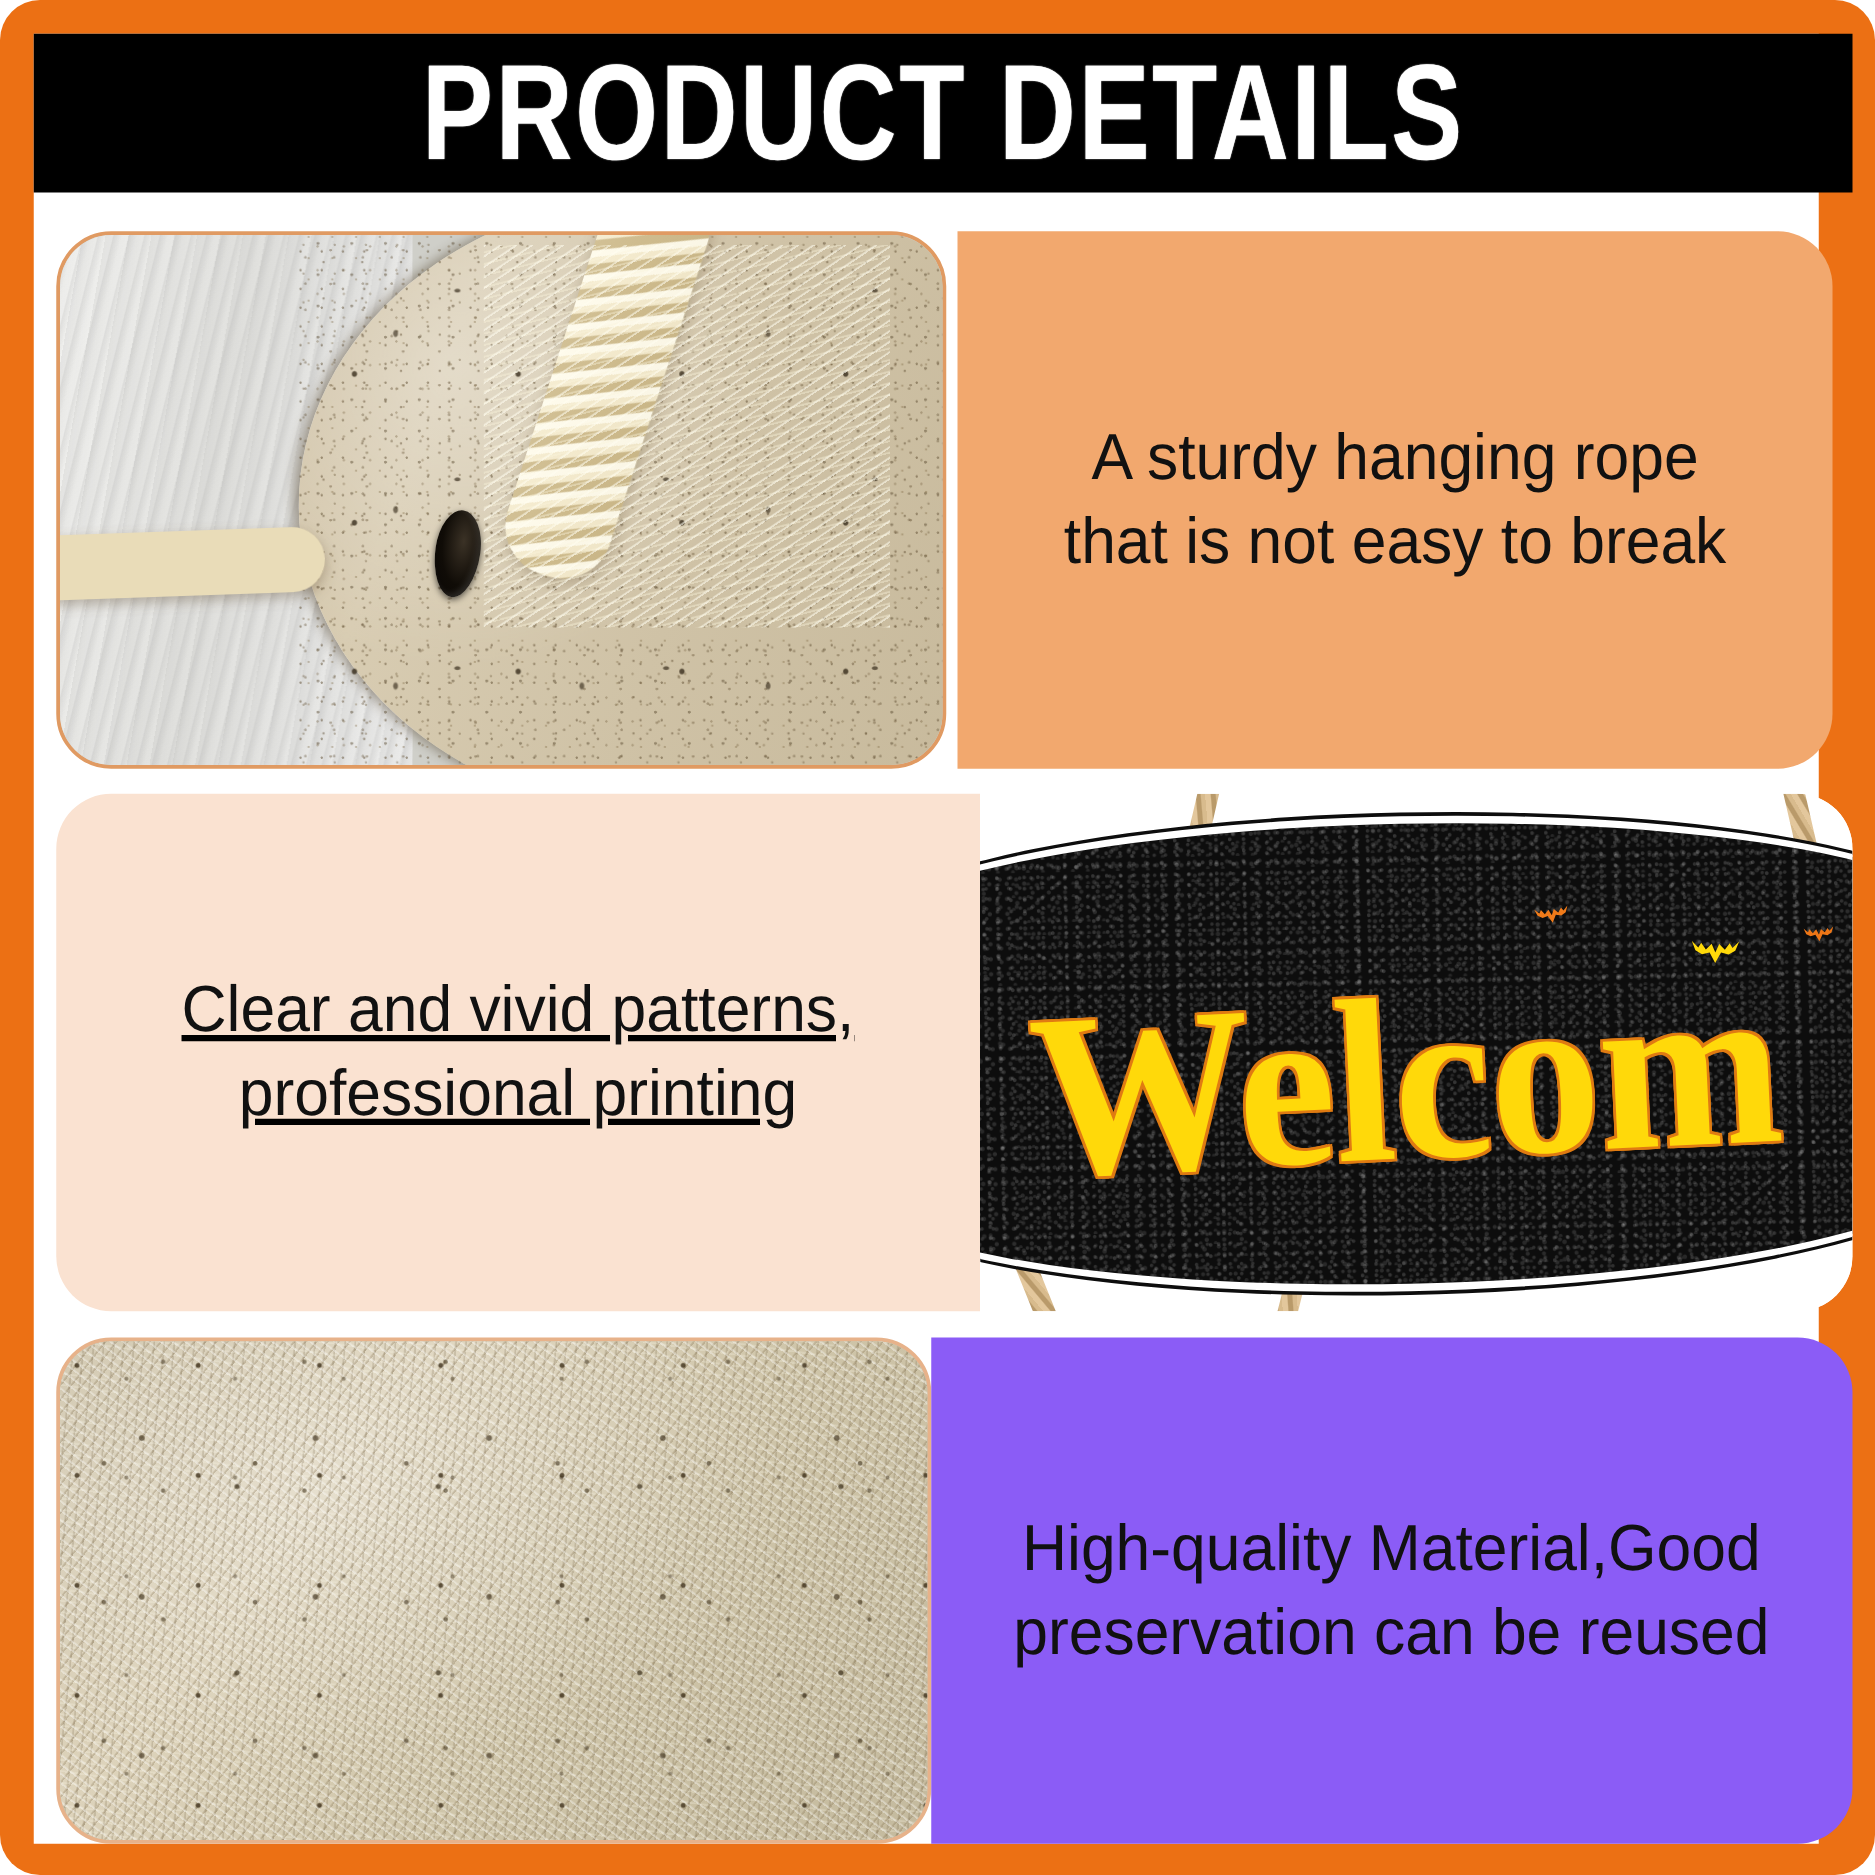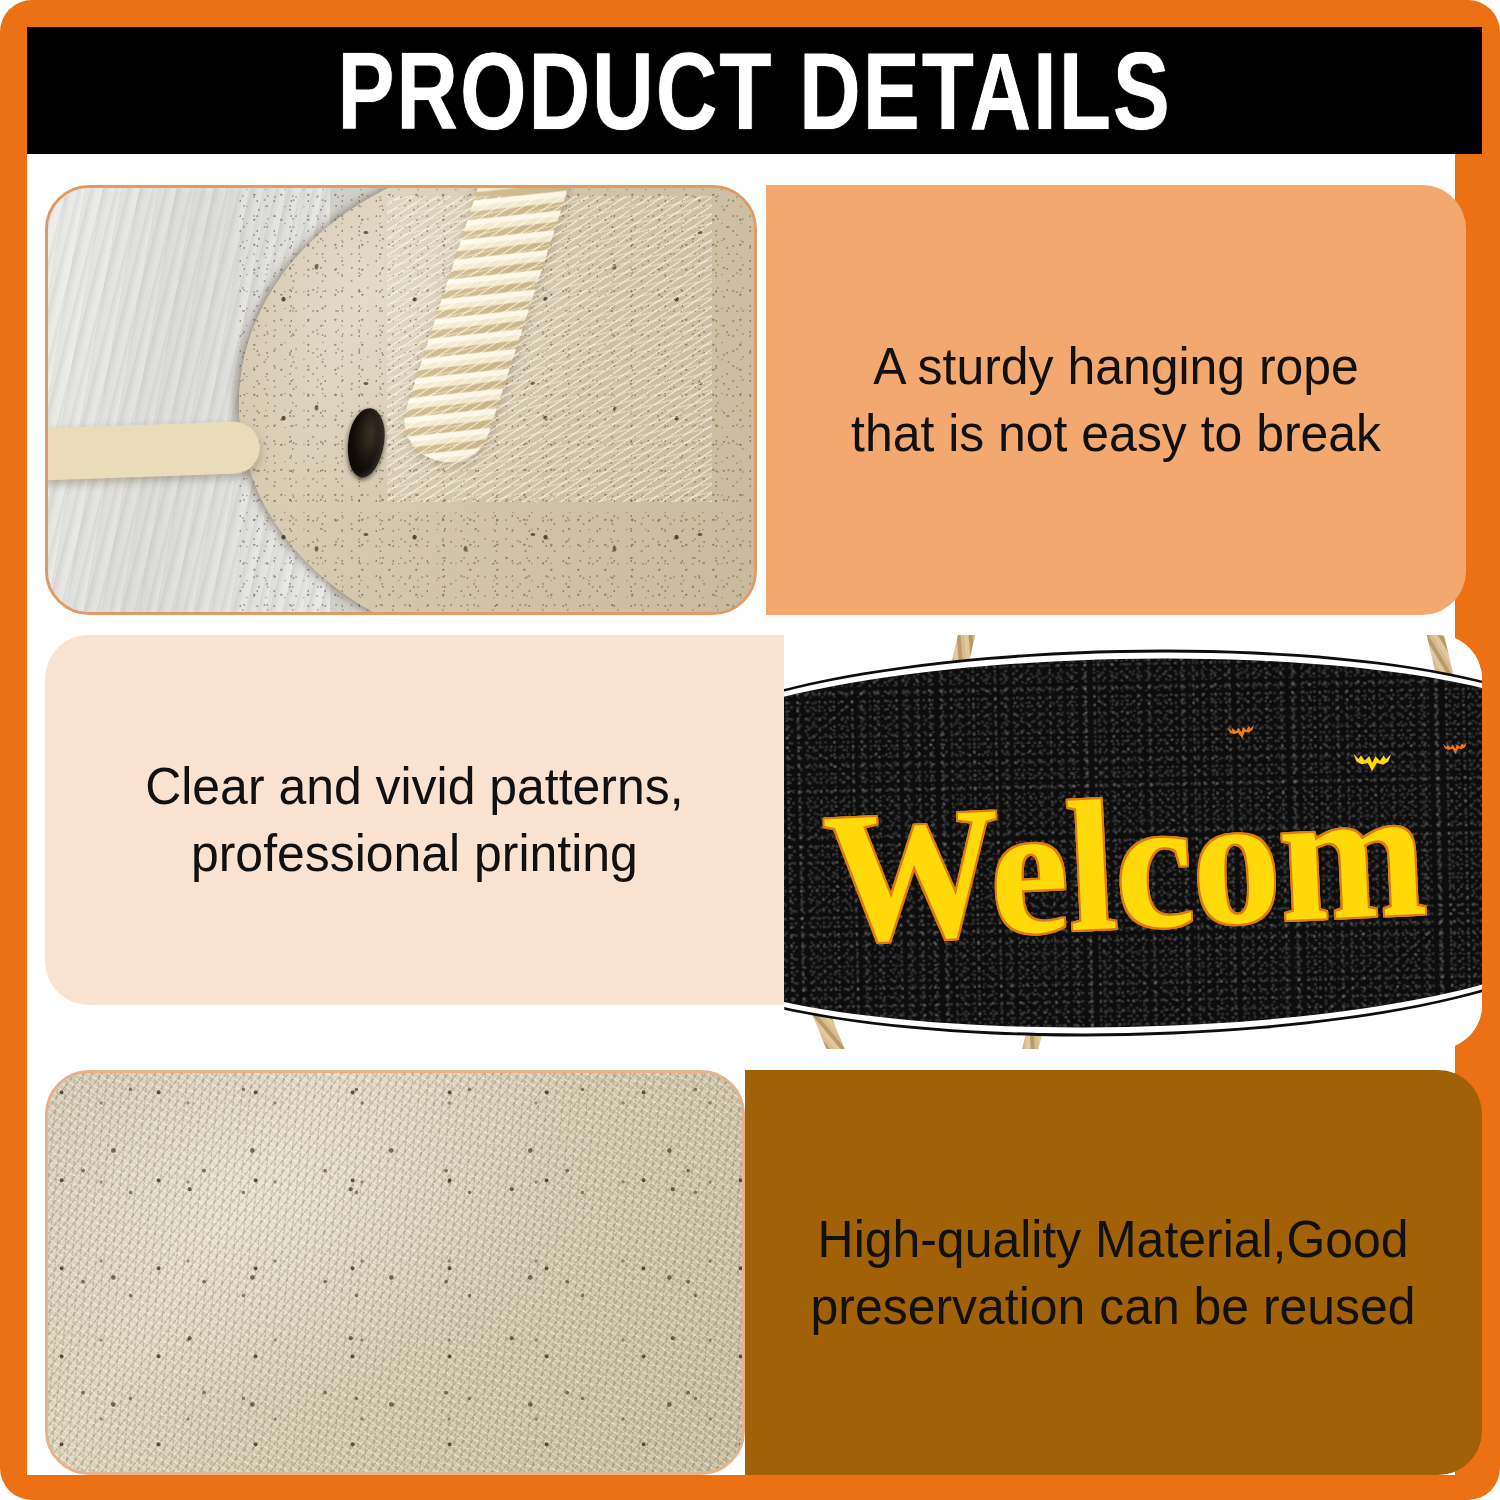--- a/index.html
+++ b/index.html
@@ -104,44 +104,45 @@
     width: 700px;
     height: 430px;
     margin-left: 9px;
     background: #F2A86E;
     border-radius: 0 44px 44px 0;
   }
 
   
   .r2-text {
     width: 739px;
-    height: 370px;
+    height: 414px;
     background: #FAE2D1;
     border-radius: 44px 0 0 44px;
+    text-decoration: underline;
   }
   .r2-img {
     width: 698px;
     height: 414px;
     background: #ffffff;
     border-radius: 44px;
   }
 
   
   .r3-img {
     width: 700px;
     height: 405px;
     border-radius: 44px;
     border: 3px solid #E7B28A;
     box-sizing: border-box;
     background: #cdc3ad;
   }
   .r3-text {
     width: 737px;
     height: 405px;
-    background: #a16207;
+    background: #8b5cf6;
     border-radius: 0 44px 44px 0;
   }
 
   
   .photo-rope { position: absolute; inset: 0; }
   .pr-wood {
     position: absolute; left: 0; top: 0; width: 40%; height: 100%;
     background:
       repeating-linear-gradient(104deg,
         rgba(255,255,255,0.0) 0px, rgba(255,255,255,0.0) 5px,

